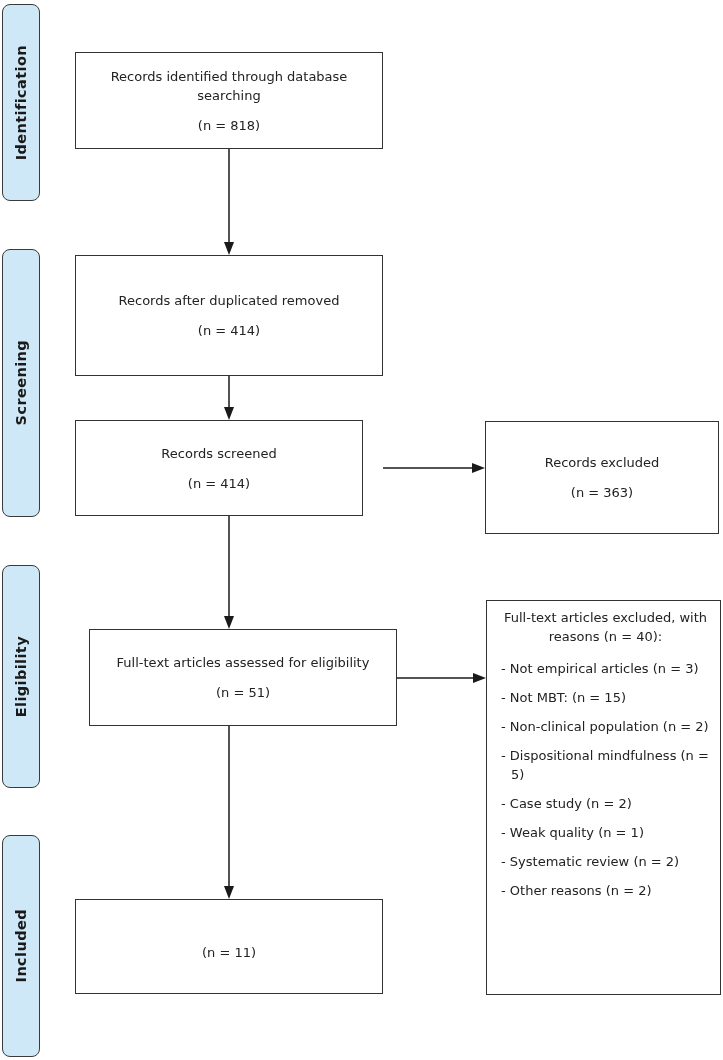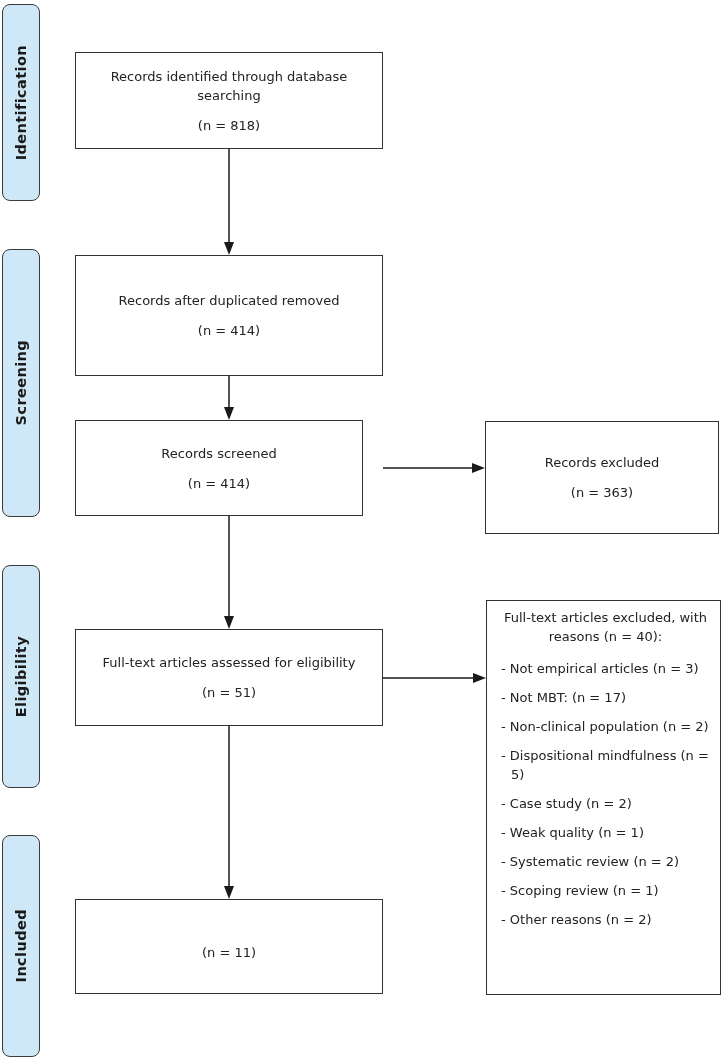--- a/index.html
+++ b/index.html
@@ -63,21 +63,21 @@
     justify-content: center;
     text-align: center;
     font-size: 13px;
     line-height: 19px;
     padding: 6px 20px;
   }
   .box .count { margin-top: 11px; }
   .box-identified    { left: 75px;  top: 52px;  width: 308px; height: 97px; }
   .box-deduplicated  { left: 75px;  top: 255px; width: 308px; height: 121px; }
   .box-screened      { left: 75px;  top: 420px; width: 288px; height: 96px; }
-  .box-fulltext      { left: 75px;  top: 629px; width: 308px; height: 97px; }
+  .box-fulltext      { left: 89px;  top: 629px; width: 308px; height: 97px; }
   .box-included      { left: 75px;  top: 899px; width: 308px; height: 95px; }
   .box-excluded      { left: 485px; top: 421px; width: 234px; height: 113px; }
 
   
   .box-reasons {
     position: absolute;
     left: 486px;
     top: 600px;
     width: 235px;
     height: 395px;
@@ -172,23 +172,22 @@
   </div>
 
   <div class="box box-excluded">
     <div class="text">Records excluded</div>
     <div class="count">(n = 363)</div>
   </div>
 
   <div class="box-reasons">
     <div class="reasons-title">Full-text articles excluded, with reasons (n = 40):</div>
     <div class="reason">- Not empirical articles (n = 3)</div>
-    <div class="reason">- Not MBT: (n = 17)</div>
+    <div class="reason">- Not MBT: (n = 15)</div>
     <div class="reason">- Non-clinical population (n = 2)</div>
     <div class="reason">- Dispositional mindfulness (n = 5)</div>
     <div class="reason">- Case study (n = 2)</div>
     <div class="reason">- Weak quality (n = 1)</div>
     <div class="reason">- Systematic review (n = 2)</div>
-    <div class="reason">- Scoping review (n = 1)</div>
     <div class="reason">- Other reasons (n = 2)</div>
   </div>
 
 </div>
 
 </body></html>

